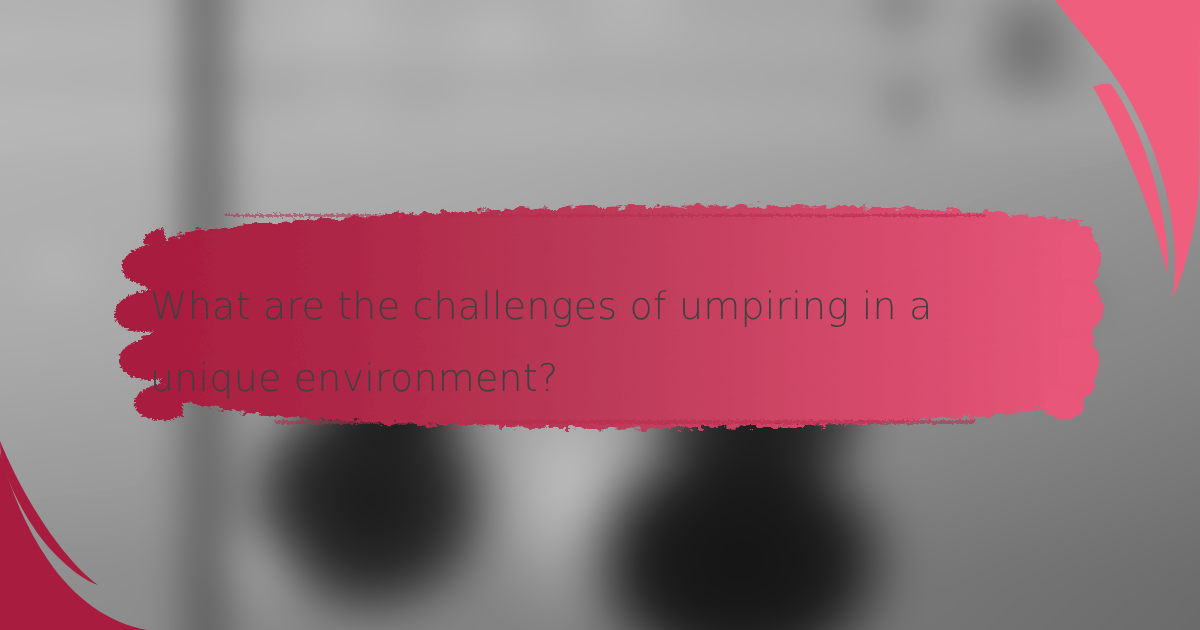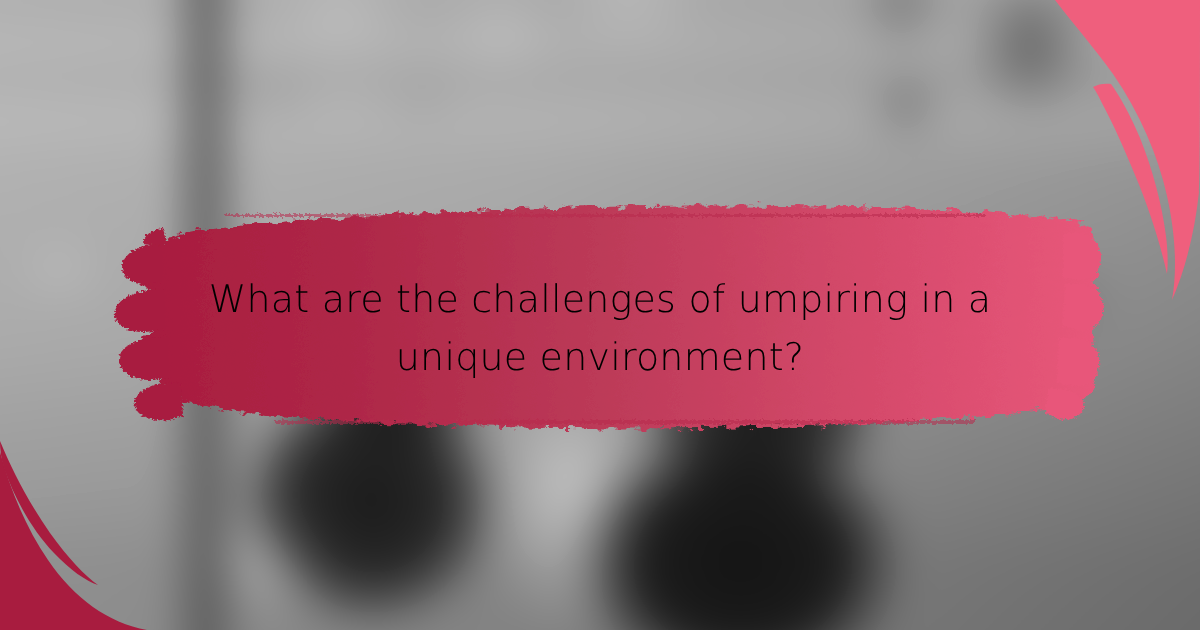--- a/index.html
+++ b/index.html
@@ -83,24 +83,24 @@
     height: 252px;
   }
   .brush-svg { display: block; width: 100%; height: 100%; }
 
   
   .headline {
     position: absolute;
     left: 150px;
     top: 270px;
     width: 900px;
-    text-align: center;
-    color: #000000;
+    text-align: left;
+    color: #404040;
     font-size: 38px;
-    line-height: 58px;
+    line-height: 72px;
     font-weight: 300;
     letter-spacing: 0.2px;
     white-space: pre-line;
     text-rendering: geometricPrecision;
   }
 </style>
 </head>
 <body>
 
 <div id="stage">

